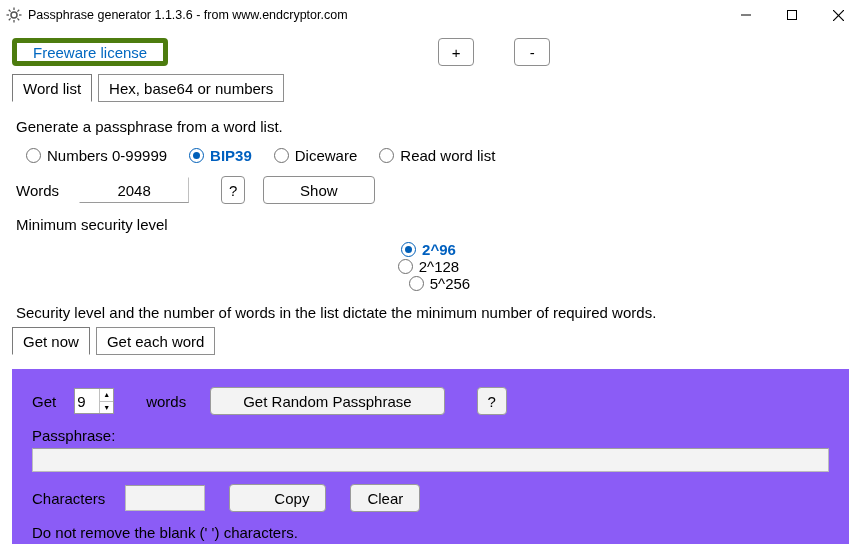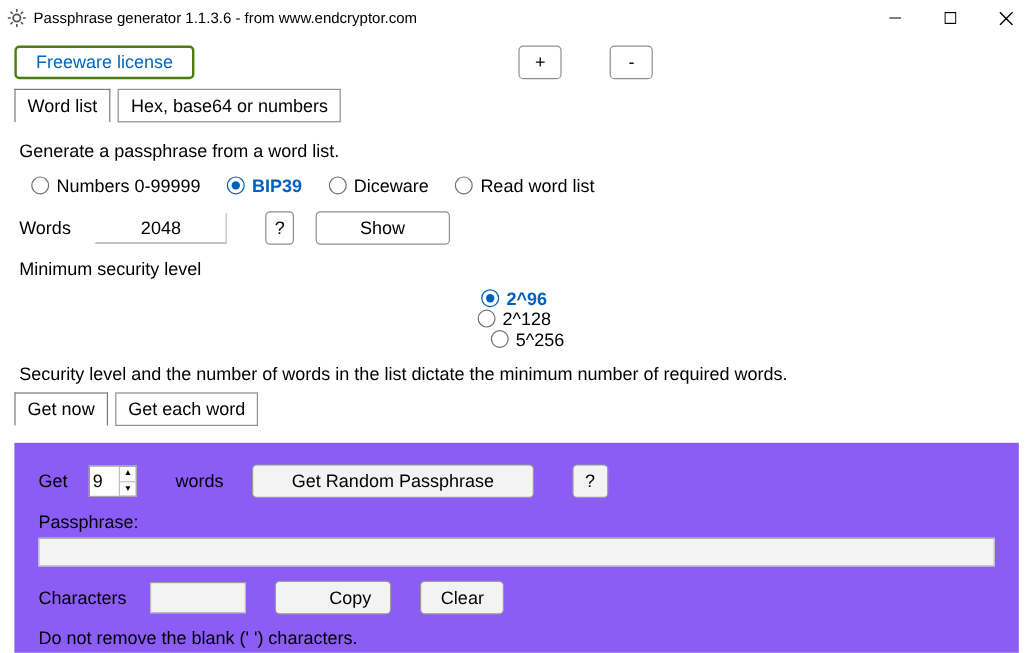--- a/index.html
+++ b/index.html
@@ -48,21 +48,21 @@
     border:1px solid #8e8e8e;
     border-radius:4px;
     background:#fff;
     padding:3px 16px;
     font: inherit;
     height:28px;
     cursor:default;
   }
   .btn.sq { width:36px; padding:0; }
   .btn.link {
-    border:2px solid #4d7c0f;
+    border:5px solid #4d7c0f;
     color:#0067c0;
     background:#fff;
     height:28px;
   }
   .top-row {
     display:flex;
     align-items:center;
   }
   .top-row .gap { flex: 0 0 270px; }
   .top-row .btn + .btn { margin-left: 40px; }
@@ -106,21 +106,21 @@
     border-color:#005fb8;
   }
   input[type="radio"]:checked::after {
     content:"";
     position:absolute;
     left:3px;top:3px;
     width:7px;height:7px;
     background:#005fb8;
     border-radius:50%;
   }
-  label.radio { display:inline-flex; align-items:flex-start; }
+  label.radio { display:inline-flex; align-items:center; }
   label.radio.selected { color:#0060bf; font-weight:600; }
   
   .textbox {
     border:1px solid #9a9a9a;
     border-top-color:#fff; border-left-color:#fff;
     border-right-color:#c0c0c0;
     background:#fff;
     height:26px;
     padding:2px 8px;
     font:inherit;

